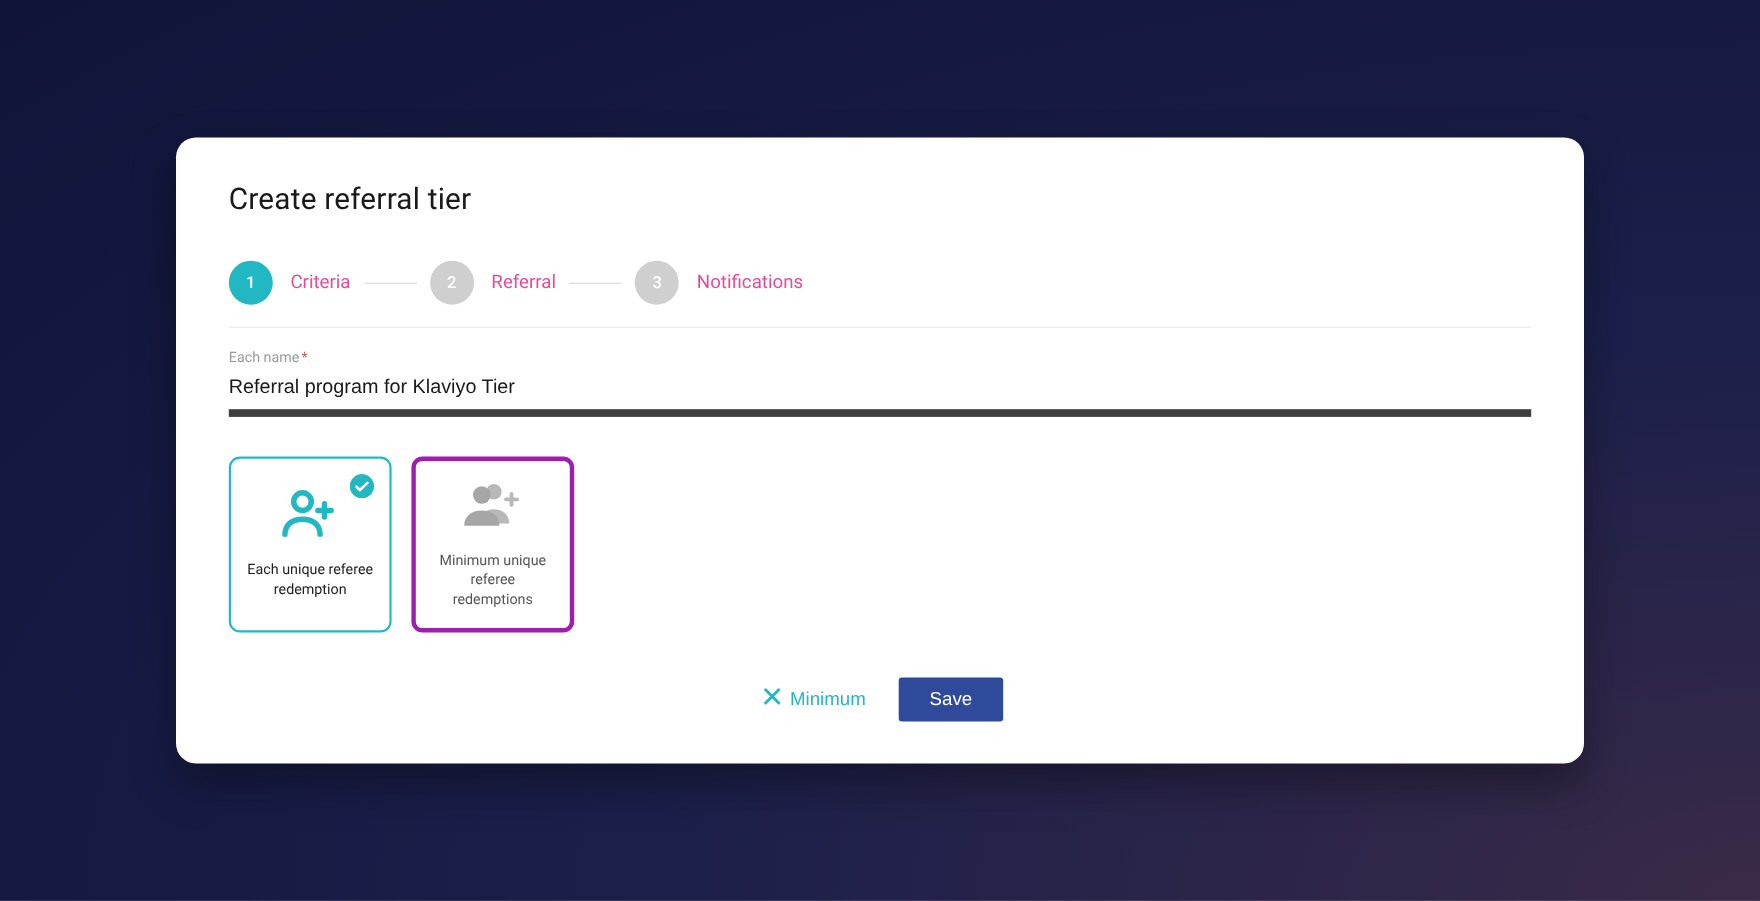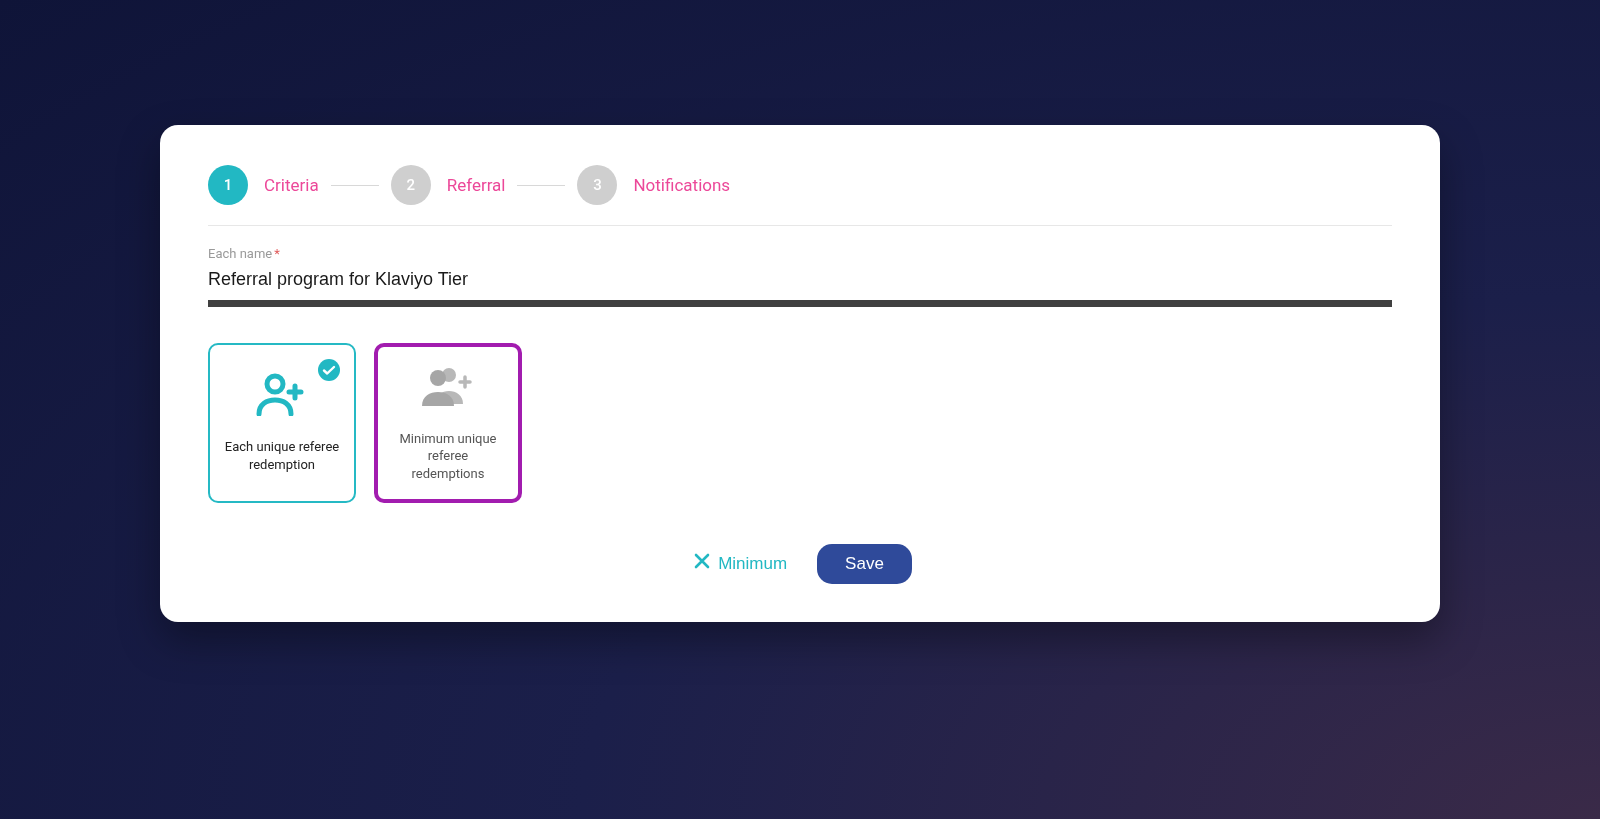--- a/index.html
+++ b/index.html
@@ -130,28 +130,29 @@
     gap: 8px;
     cursor: pointer;
     padding: 10px 6px;
   }
   .btn-save {
     background: #2f4a9a;
     border: none;
     color: #fff;
     font-size: 17px;
     padding: 10px 28px;
-    border-radius: 15px;
+    border-radius: 3px;
     cursor: pointer;
   }
 </style>
 </head>
 <body>
 
 <div class="card">
+  <h1 class="card-title">Create referral tier</h1>
 
   <div class="stepper">
     <div class="step">
       <div class="step-circle active">1</div>
       <div class="step-label">Criteria</div>
     </div>
     <div class="step-connector"></div>
     <div class="step">
       <div class="step-circle inactive">2</div>
       <div class="step-label">Referral</div>

